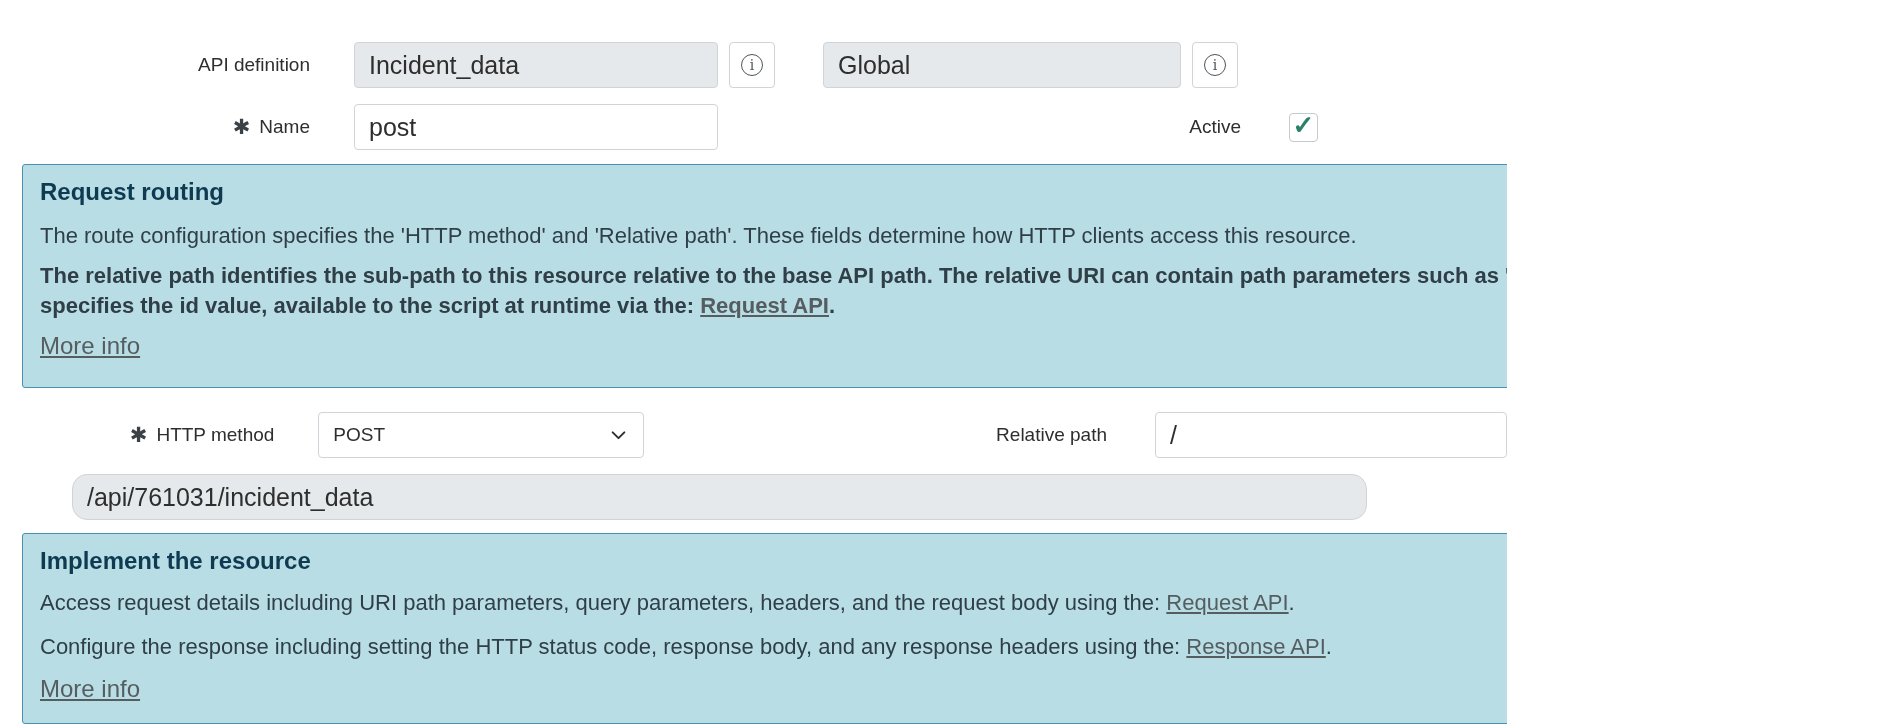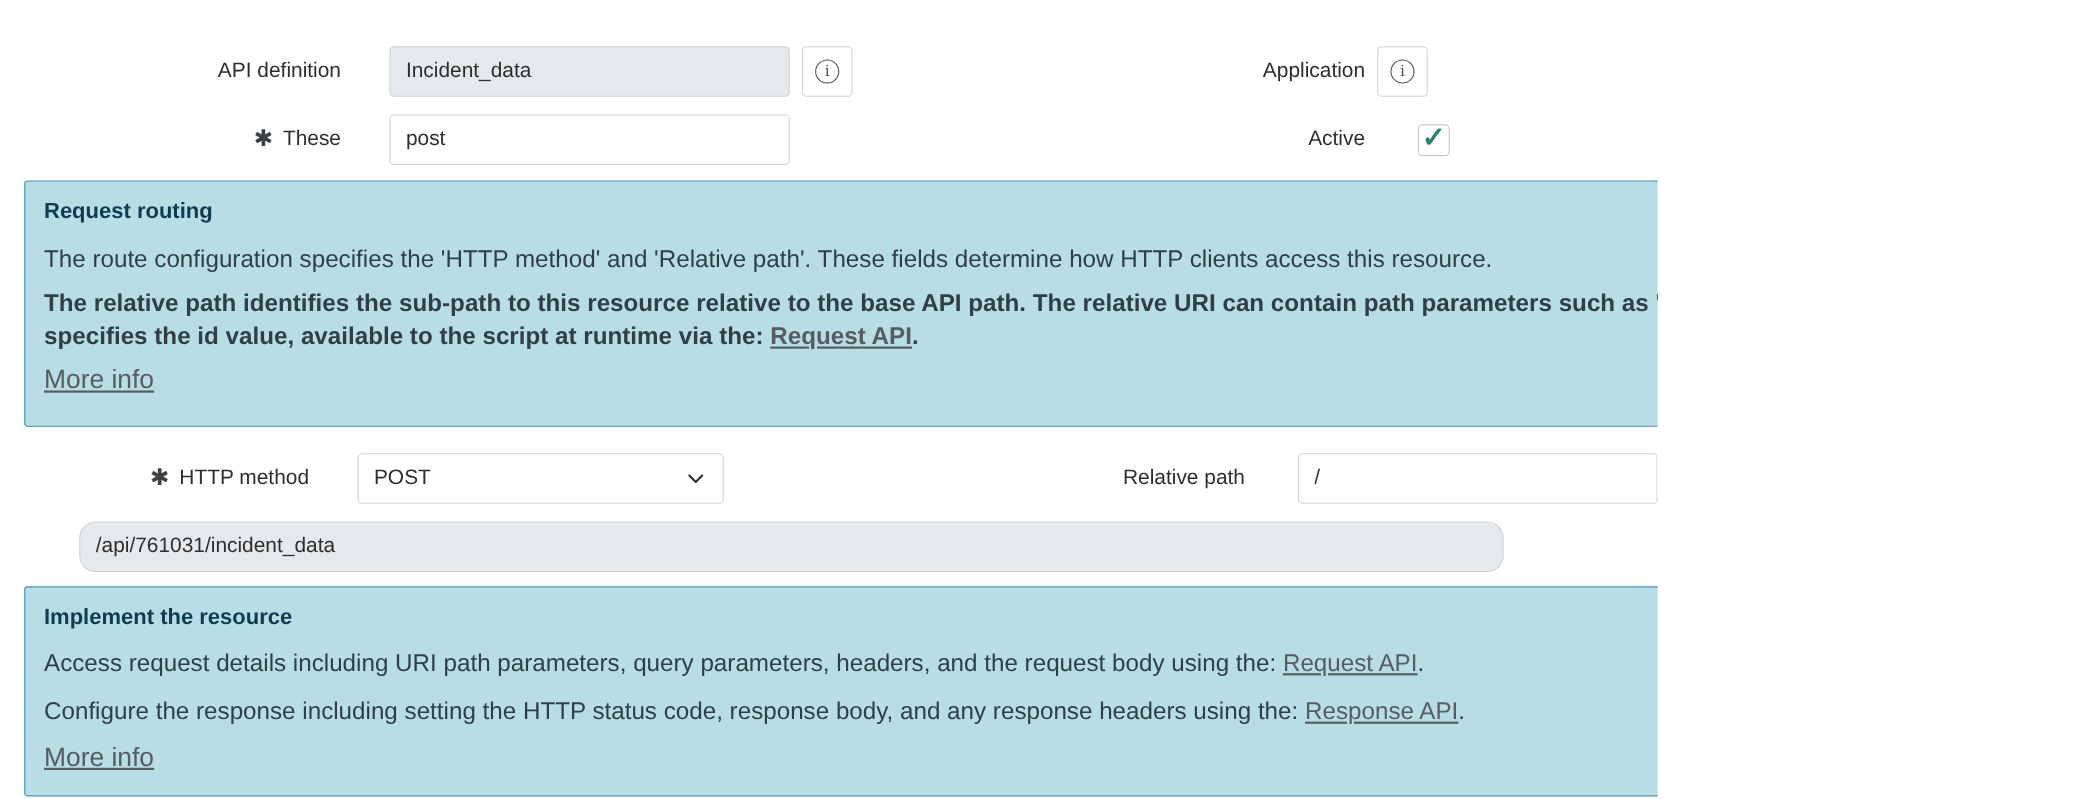--- a/index.html
+++ b/index.html
@@ -14,21 +14,21 @@
   .r4 { margin-top:16px; }
 
   .lab { box-sizing:border-box; display:flex; align-items:center; justify-content:flex-end;
          gap:9px; font-size:19px; color:#2e2e2e; white-space:nowrap; }
   .lab-l { width:310px; }
   .lab-r { width:466px; }
   .lab-r-wide { width:523px; }
   .req { font-size:21px; color:#3c4146; line-height:1; transform:translateY(-1px); }
 
   .ctl { box-sizing:border-box; height:46px; border:1px solid #cfd4d8; border-radius:4px;
-         font-size:19px; padding:0 14px; color:#2e2e2e; background:#ffffff;
+         font-size:25px; padding:0 14px; color:#2e2e2e; background:#ffffff;
          font-family:"Liberation Sans", sans-serif; outline:none; }
   .ctl-l   { width:364px;  margin-left:44px; }
   .ctl-r   { width:358px;  margin-left:48px; }
   .ctl-wide{ width:1295px; margin-left:72px;border-radius:15px; }
   .readonly { background:#e6e9eb; }
 
   .info-btn { box-sizing:border-box; width:46px; height:46px; margin-left:11px;
               border:1px solid #cfd4d8; border-radius:4px; background:#ffffff;
               display:flex; align-items:center; justify-content:center; cursor:pointer; padding:0; }
   .info-circle { box-sizing:border-box; width:22px; height:22px; border:1.5px solid #4f555a;
@@ -43,21 +43,21 @@
   .checkbox { box-sizing:border-box; width:29px; height:29px; margin-left:48px;
               border:1px solid #c6cbd0; border-radius:4px; background:#ffffff;
               display:flex; align-items:center; justify-content:center; cursor:pointer; }
   .check { color:#2b8068; font-size:26px; font-weight:bold; line-height:1; margin-top:-4px; }
 
   .info-box { box-sizing:border-box; margin-left:22px; width:1857px;
               background:#b8dde4; border:1.5px solid #4792b3; border-radius:3px;
               padding:14px 17px 0 17px; overflow:hidden; }
   .box1 { margin-top:14px; height:224px; }
   .box2 { margin-top:13px; height:191px; }
-  .box-title { margin:0; font-size:20px; font-weight:700; color:#0e3a52; line-height:26px; }
+  .box-title { margin:0; font-size:24px; font-weight:700; color:#0e3a52; line-height:26px; }
   .info-box p { margin:0; font-size:22px; line-height:30px; color:#2f3e47; }
   .box1 .p1 { margin-top:16px; }
   .box1 .p2 { margin-top:10px;font-weight:bold; }
   .box2 .p1 { margin-top:14px; }
   .box2 .p2 { margin-top:14px; }
   .inline-link { color:#555d61; text-decoration:underline; cursor:pointer; }
   .more { display:inline-block; font-size:24px; line-height:30px; color:#555d61;
           text-decoration:underline; cursor:pointer; }
   .box1 .more { margin-top:10px; }
   .box2 .more { margin-top:12px; }
@@ -70,34 +70,32 @@
   <div class="form-row r1">
     <div class="lab lab-l">
       <span>API definition</span>
     </div>
     <input class="ctl ctl-l readonly" readonly="" value="Incident_data" style="">
     <button type="button" class="info-btn">
       <span class="info-circle">
         <span class="info-i">i</span>
       </span>
     </button>
-    <div class="lab lab-r">
-      <span>Application</span>
-    </div>
+    <input class="ctl ctl-r readonly" readonly="" value="Global" style="">
     <button type="button" class="info-btn">
       <span class="info-circle">
         <span class="info-i">i</span>
       </span>
     </button>
   </div>
 
   <div class="form-row r2">
     <div class="lab lab-l">
       <span class="req">✱</span>
-      <span>These</span>
+      <span>Name</span>
     </div>
     <input class="ctl ctl-l" value="post" style="">
     <div class="lab lab-r-wide lab">
       <span>Active</span>
     </div>
     <div class="checkbox" role="checkbox" aria-checked="true">
       <span class="check">✓</span>
     </div>
   </div>
 

